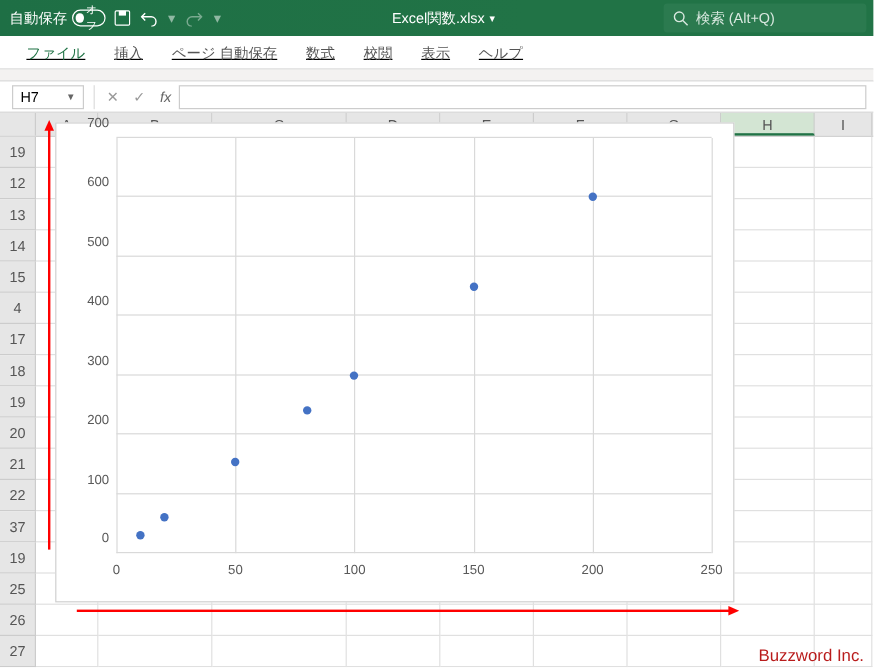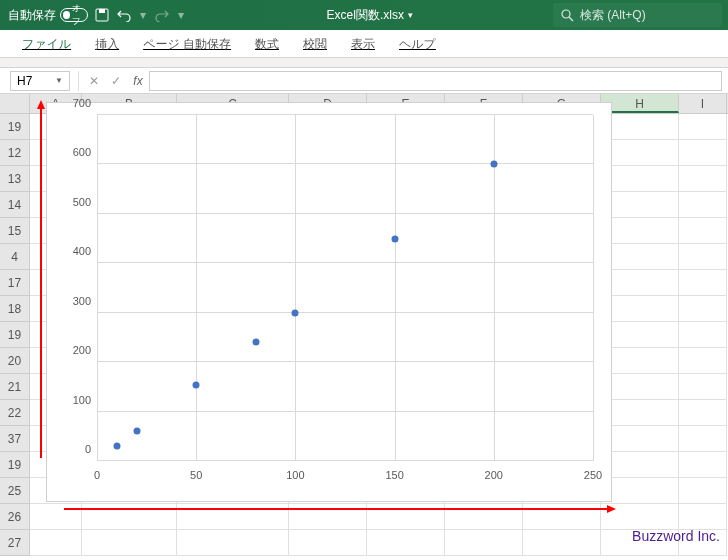--- a/index.html
+++ b/index.html
@@ -47,21 +47,21 @@
   .ytick { position: absolute; left: -34px; width: 28px; text-align: right; font-size: 11px; color: #595959; transform: translateY(-50%); }
   .xtick { position: absolute; bottom: -20px; font-size: 11px; color: #595959; transform: translateX(-50%); }
   .pt { position: absolute; width: 7px; height: 7px; background: #4472c4; border-radius: 50%; transform: translate(-50%, 50%); }
   
   .arrow-v { position: absolute; left: 40px; top: 14px; height: 350px; width: 2px; background: #ff0000; z-index: 6; }
   .arrow-v::before { content:""; position:absolute; top:-8px; left:-3px; border-left:4px solid transparent; border-right:4px solid transparent; border-bottom:9px solid #ff0000; }
   .arrow-h { position: absolute; left: 64px; top: 414px; width: 544px; height: 2px; background: #ff0000; z-index: 6; }
   .arrow-h::after { content:""; position:absolute; right:-8px; top:-3px; border-top:4px solid transparent; border-bottom:4px solid transparent; border-left:9px solid #ff0000; }
   .annotation { position: absolute; left: 260px; top: 424px; color: #ff0000; font-size: 13px; z-index: 6; }
   
-  .watermark { position: absolute; right: 8px; bottom: 16px; color: #4c1d95; font-size: 14px; font-family: Arial, sans-serif; }
+  .watermark { position: absolute; right: 8px; bottom: 6px; color: #b91c1c; font-size: 14px; font-family: Arial, sans-serif; }
   
   .colA{width:52px}.colB{width:95px}.colC{width:112px}.colD{width:78px}.colE{width:78px}.colF{width:78px}.colG{width:78px}.colH{width:78px}.colI{width:48px}
 </style>
 </head>
 <body>
 
 <div class="titlebar">
   <div class="titlebar-left">
     <div class="autosave">
       <span>自動保存</span>

